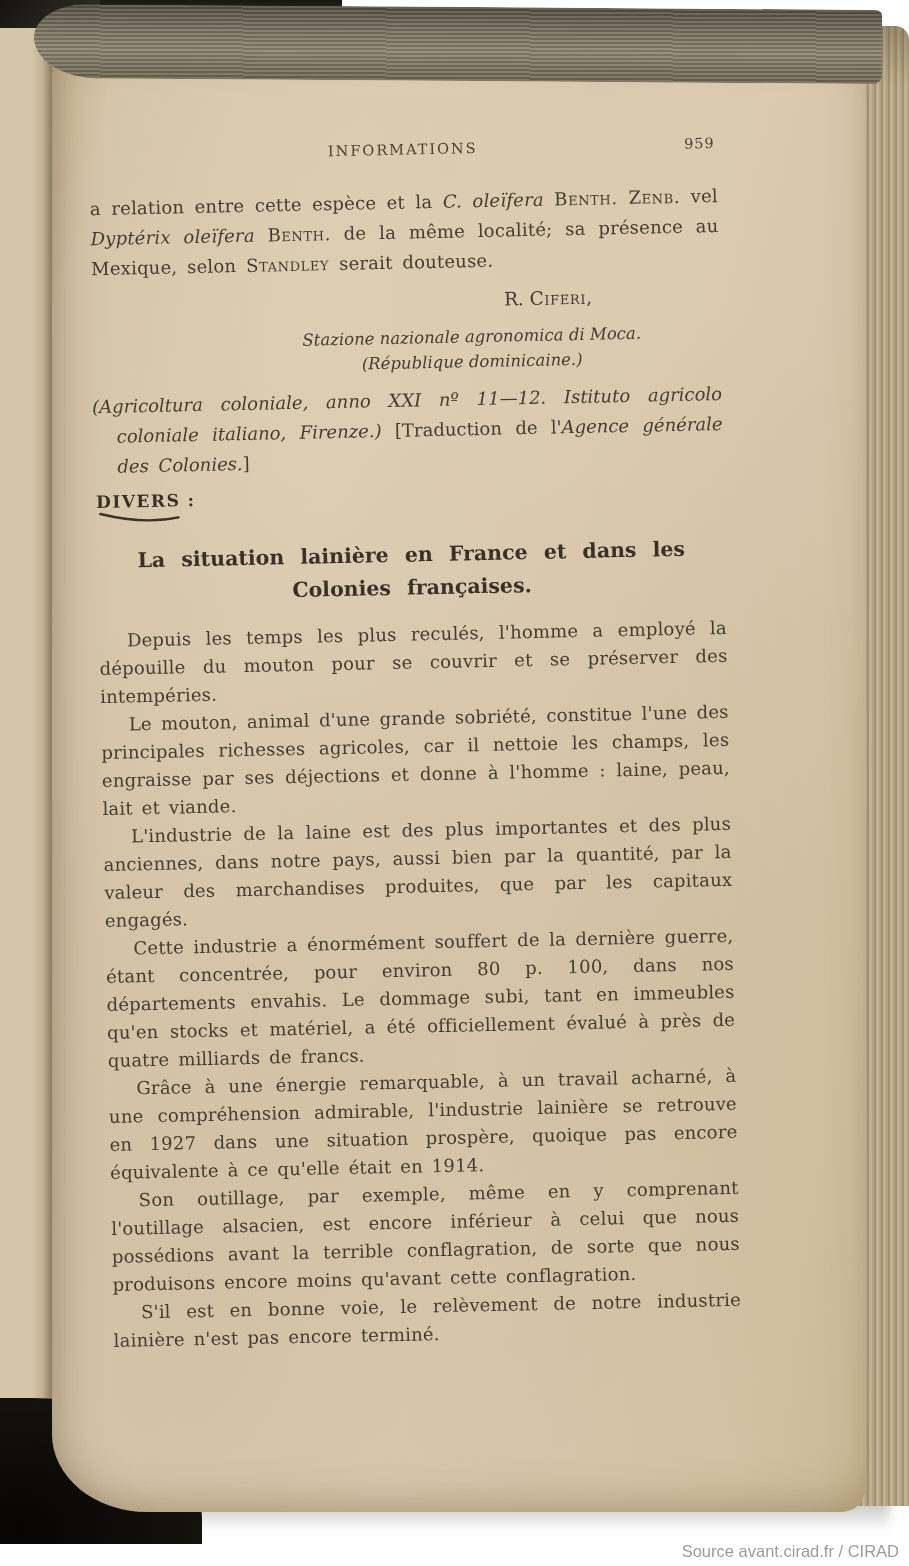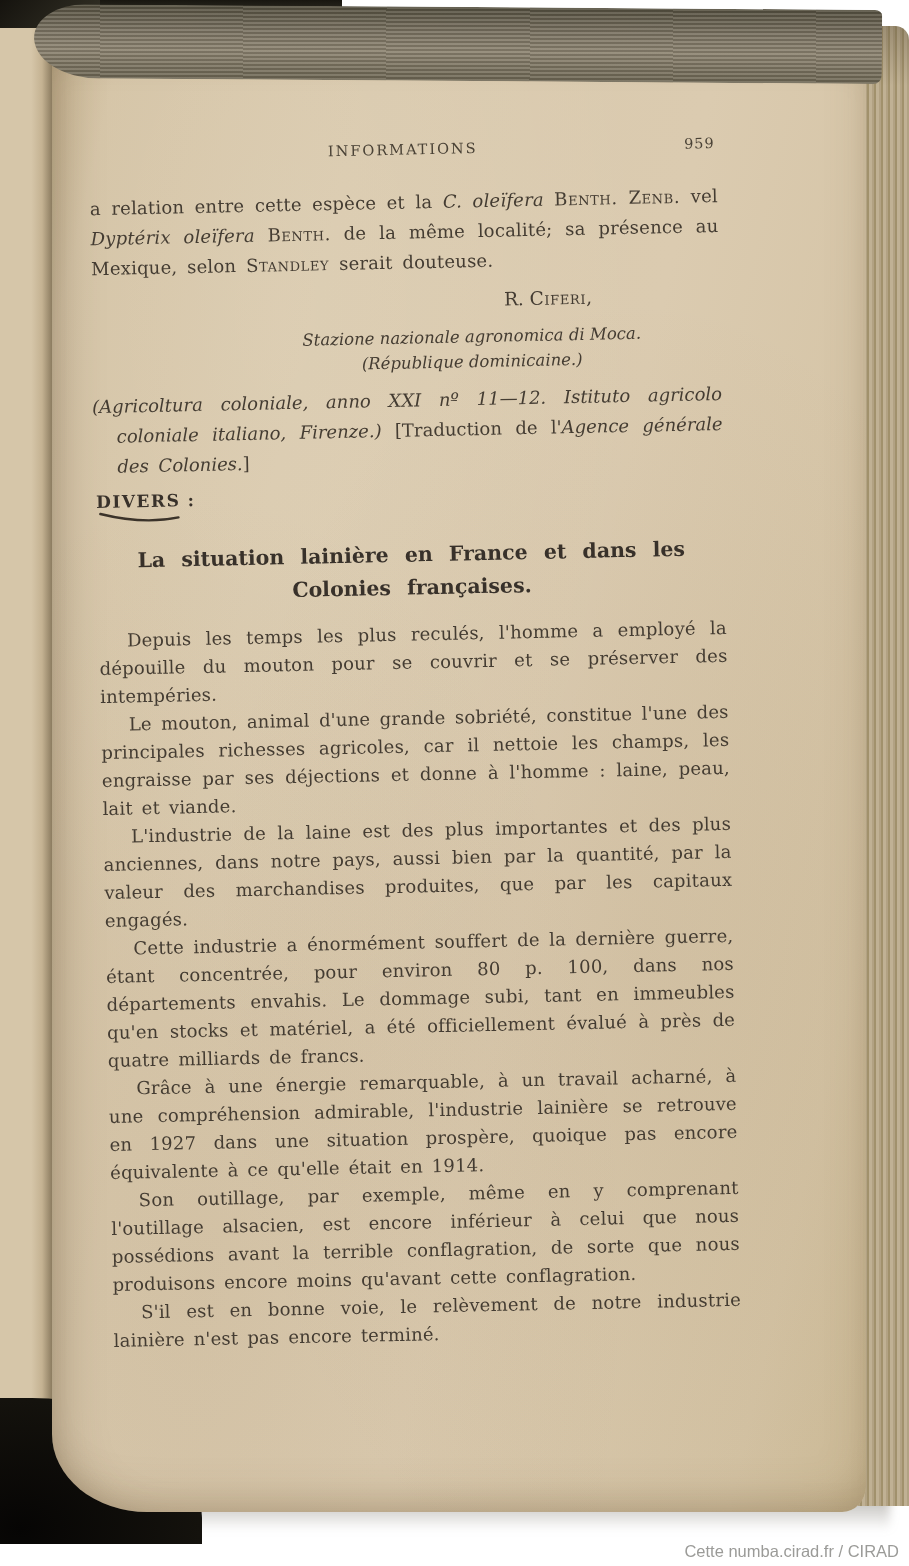--- a/index.html
+++ b/index.html
@@ -125,14 +125,14 @@
         <p>Grâce à une énergie remarquable, à un travail acharné, à une compréhension admirable, l'industrie lainière se retrouve en 1927 dans une situation prospère, quoique pas encore équivalente à ce qu'elle était en 1914.</p>
         <p>Son outillage, par exemple, même en y comprenant l'outillage alsacien, est encore inférieur à celui que nous possédions avant la terrible conflagration, de sorte que nous produisons encore moins qu'avant cette conflagration.</p>
         <p>S'il est en bonne voie, le relèvement de notre industrie lainière n'est pas encore terminé.</p>
       </div>
 
     </div>
   </div>
 
   <div class="top-page-edges"></div>
 
-  <div class="footer">Cette numba.cirad.fr / CIRAD</div>
+  <div class="footer">Source avant.cirad.fr / CIRAD</div>
 </div>
 
 </body></html>

